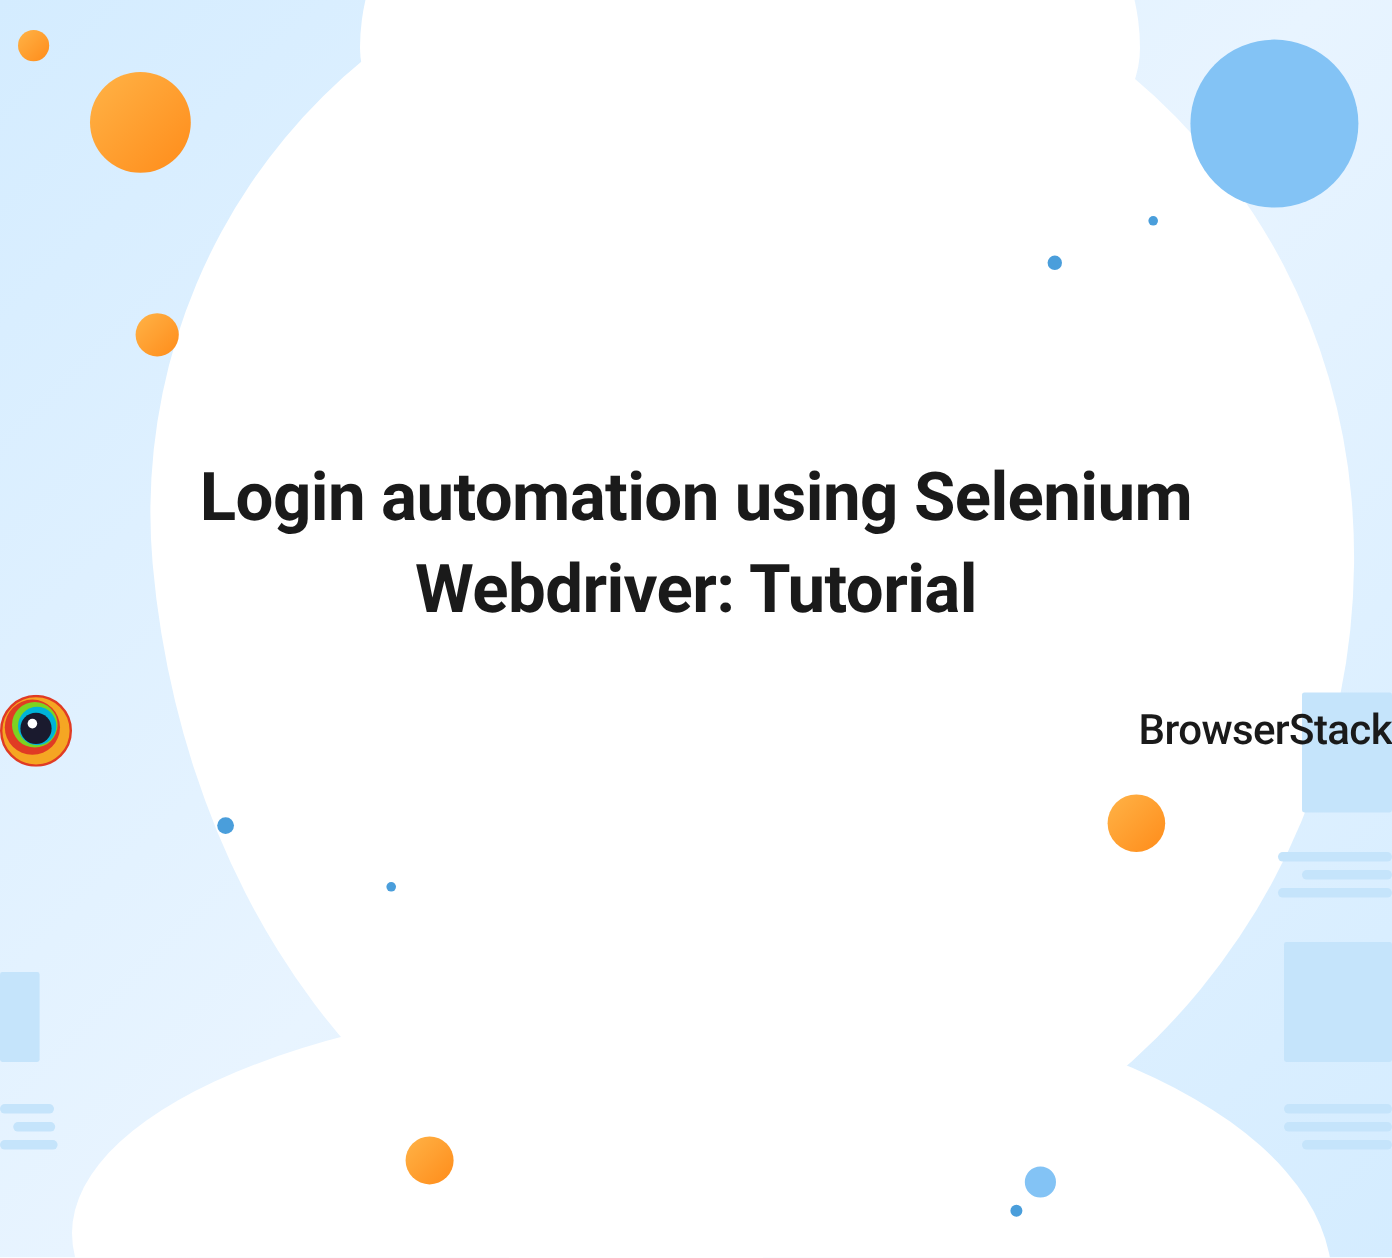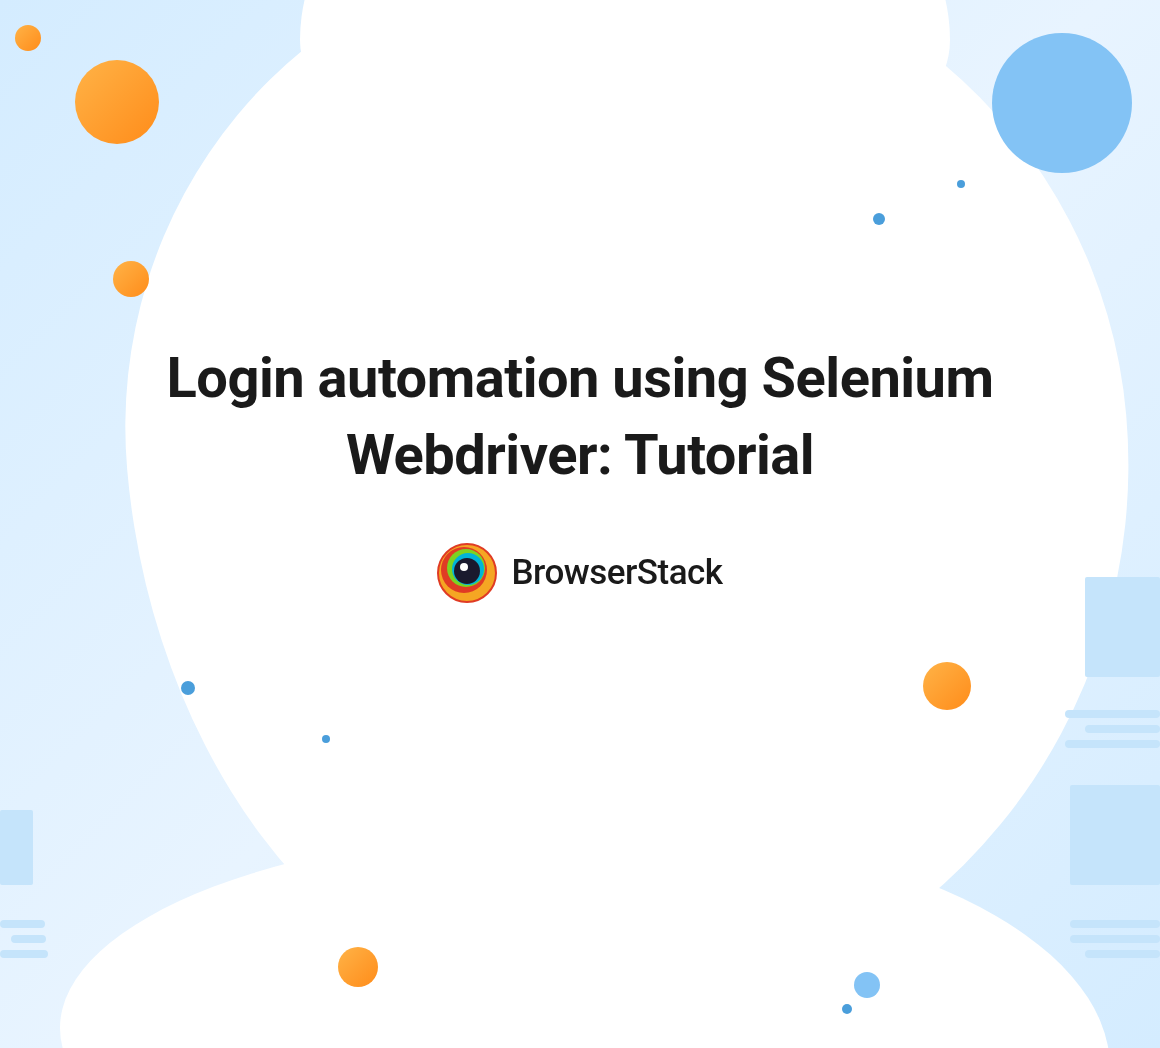--- a/index.html
+++ b/index.html
@@ -286,27 +286,28 @@
       z-index: 10;
     }
     
     .title {
       font-size: 56px;
       font-weight: 700;
       color: #1a1a1a;
       line-height: 1.38;
       letter-spacing: -0.5px;
       padding: 0 84px;
+      margin-top: 36px;
     }
     
     .brand {
       margin-top: 48px;
       display: flex;
       align-items: center;
-      justify-content: center;
+      justify-content: space-between;
       gap: 14px;
     }
     
     .logo-svg {
       width: 60px;
       height: 60px;
     }
     
     .brand-text {
       font-size: 35px;

